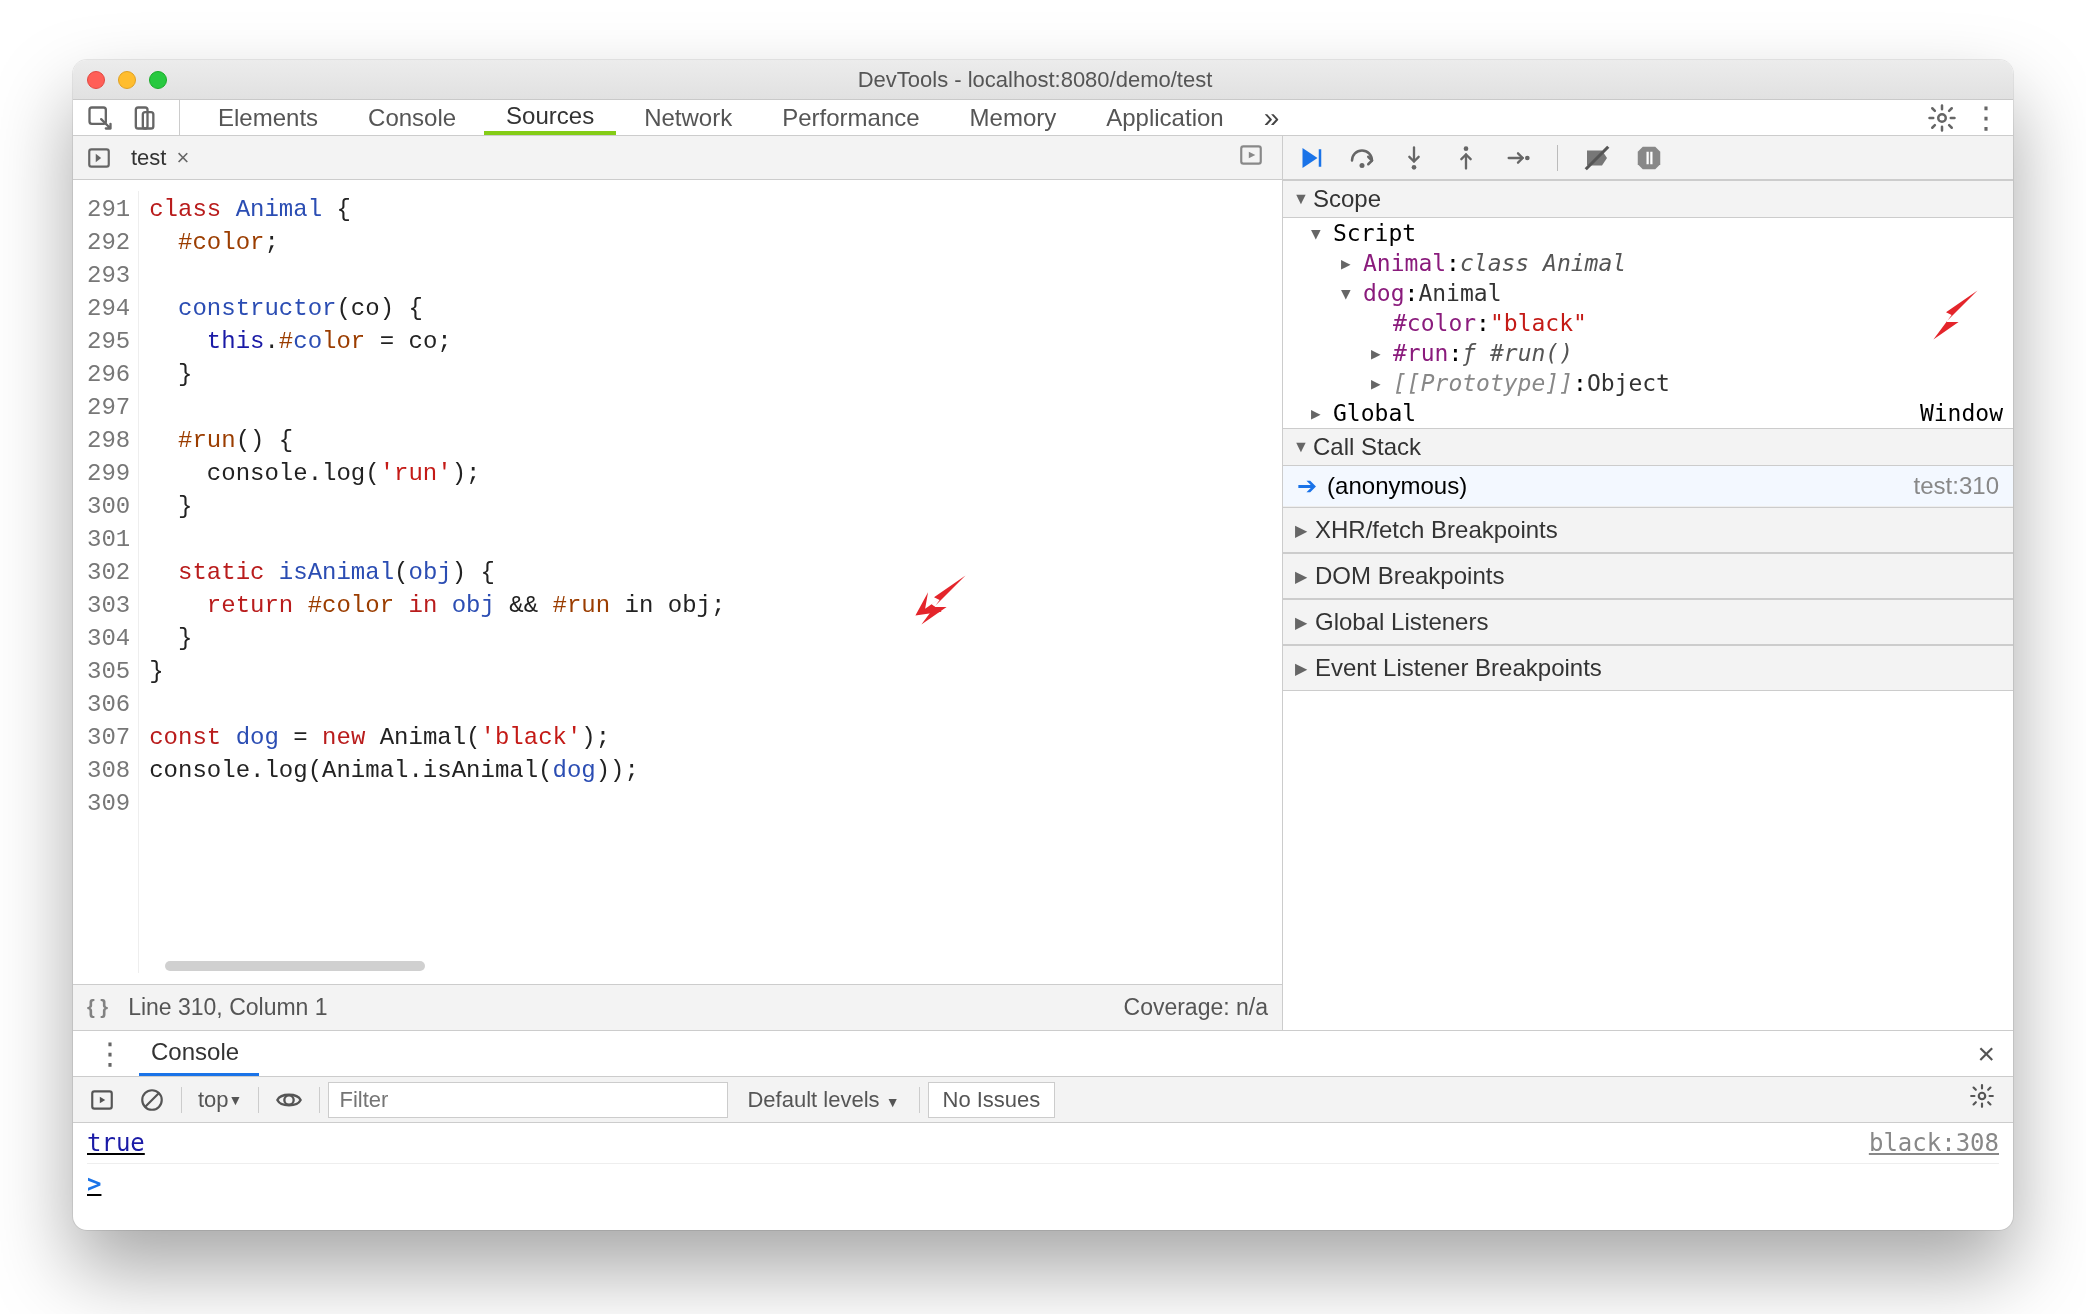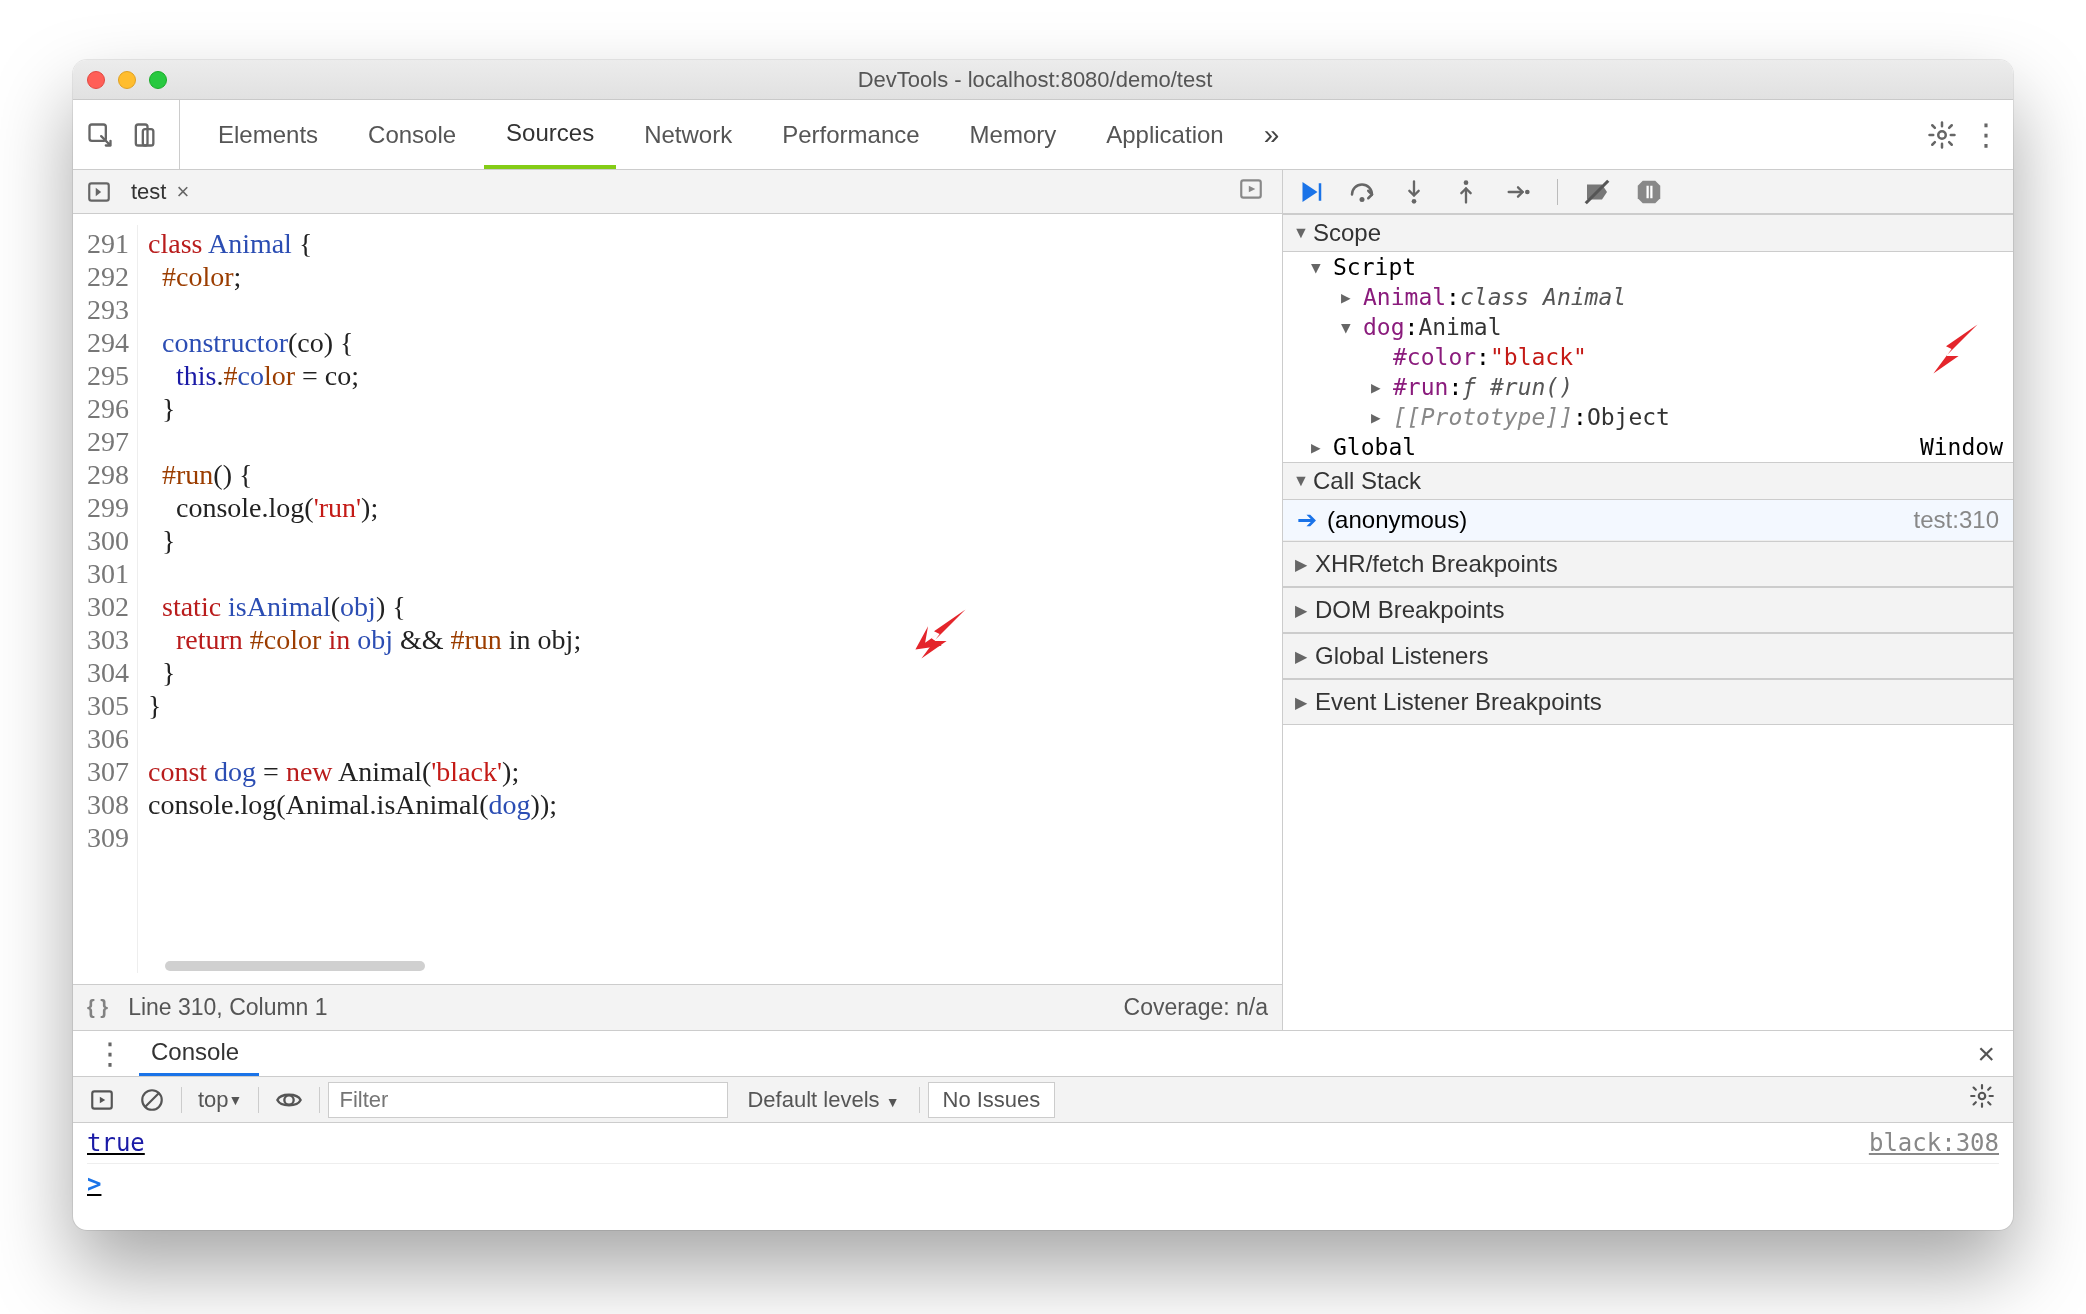--- a/index.html
+++ b/index.html
@@ -36,21 +36,21 @@
   position: relative;
 }
 .traffic { display: flex; gap: 13px; }
 .dot { width: 18px; height: 18px; border-radius: 50%; }
 .dot.red { background:#ff5f57; border:1px solid #e14942; }
 .dot.yellow { background:#ffbd2e; border:1px solid #dfa023; }
 .dot.green { background:#28c940; border:1px solid #1aab29; }
 .titletext { position:absolute; left:0; right:16px; text-align:center; font-size:22px; color:#555; }
 
 .maintabs {
-  height: 70px;
+  height: 36px;
   border-bottom: 1px solid #ccc;
   display:flex;
   align-items:center;
   padding: 0 8px;
   gap: 6px;
   font-size: 24px;
   color:#555;
 }
 .mt-icon { width:38px; height:38px; display:flex; align-items:center; justify-content:center; color:#666; }
 .mt-sep { height:100%; border-left:1px solid #ccc; margin:0 10px; }
@@ -102,22 +102,22 @@
   padding:0 10px;
   gap:18px;
 }
 .dbg-btn { width:34px; height:34px; display:flex; align-items:center; justify-content:center; color:#666; }
 .dbg-btn.blue { color:#1a73e8; }
 .dbg-sep { height:26px; border-left:1px solid #bbb; margin:0 4px;}
 
 .editor {
   flex:1;
   display:flex;
-  font-family: Liberation Serif, serif;
-  font-size: 28px;
+  font-family: Liberation Mono, monospace;
+  font-size: 24px;
   line-height: 33px;
   overflow:hidden;
   position:relative;
   background:#fff;
 }
 .gutter {
   background:#fff;
   color:#777;
   text-align:right;
   padding: 2px 8px 2px 14px;

